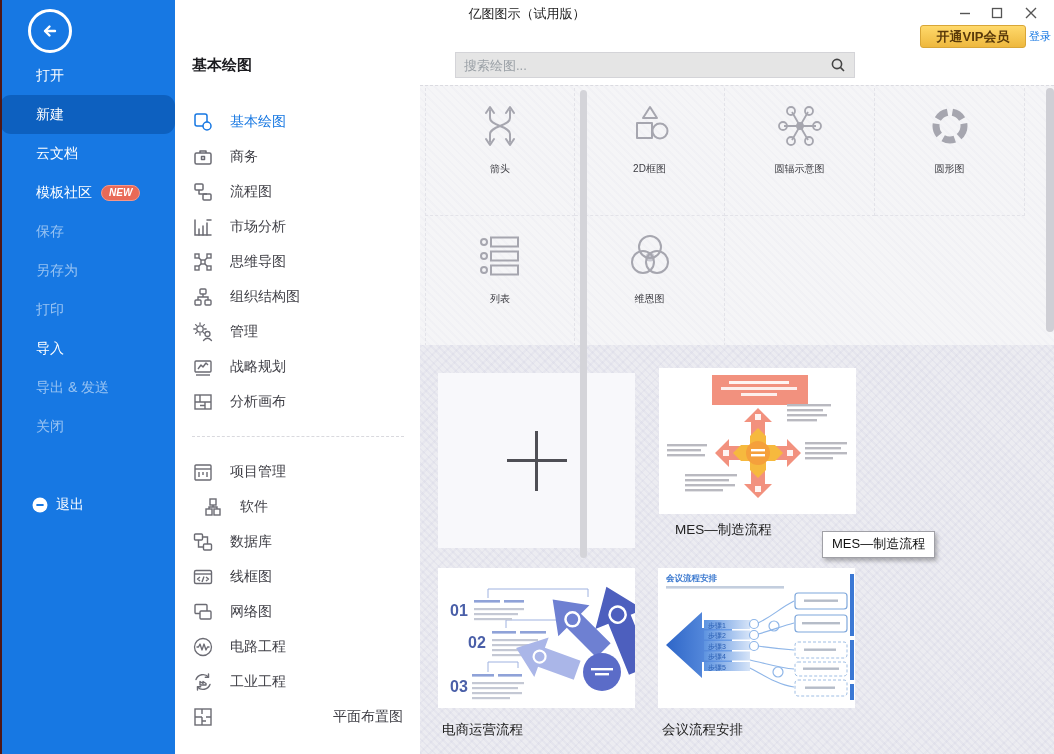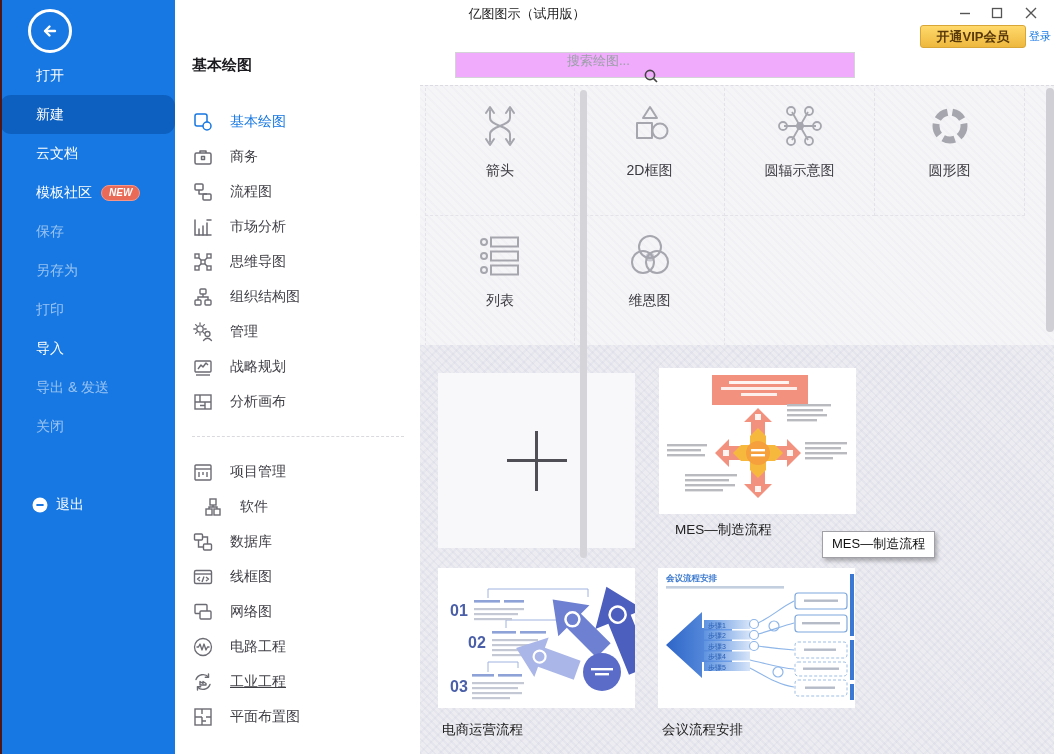--- a/index.html
+++ b/index.html
@@ -20,47 +20,47 @@
     font-weight:bold;font-style:italic;padding:1px 7px 2px;border-radius:9px;border:1px solid #f4978a;}
   .exit-glyph{margin-right:8px;display:inline-flex;}
 
   
   .catcol{position:absolute;left:175px;top:0;width:245px;height:754px;background:#fff;z-index:5;}
   .cat-header{position:absolute;left:17px;top:56px;font-size:15px;font-weight:bold;color:#1b1b1f;}
   .cat-item{position:absolute;left:0;width:228px;height:35px;display:flex;align-items:center;
     padding-left:17px;font-size:14px;color:#3F3F46;cursor:pointer;}
   .cat-item .ci{width:22px;height:22px;margin-right:16px;flex:0 0 22px;}
   .cat-item.selected{color:#1677E2;}
-  .cat-item.hovered .lbl{text-decoration:underline;}
+  .cat-item.hovered .lbl{}
   .cat-divider{position:absolute;left:17px;top:436px;width:212px;border-top:1px dashed #D9D9DE;}
   .cat-scroll{position:absolute;left:405px;top:90px;width:7px;height:468px;background:#D4D4D9;border-radius:4px;cursor:pointer;}
 
   
   .app-title{position:absolute;top:5px;left:175px;width:704px;text-align:center;font-size:13px;color:#1b1b1b;}
   .win-btn{position:absolute;top:2px;width:26px;height:22px;display:flex;align-items:center;justify-content:center;cursor:pointer;}
   .vip-btn{position:absolute;left:920px;top:25px;width:106px;height:23px;border-radius:3px;cursor:pointer;
     background:linear-gradient(#FFD96B,#EEB83E);border:1px solid #D8A637;color:#5A3A0A;font-weight:bold;
     font-size:13px;display:flex;align-items:center;justify-content:center;}
   .login-link{position:absolute;left:1029px;top:29px;color:#1677E2;font-size:11px;cursor:pointer;}
   .search-box{position:absolute;left:455px;top:52px;width:400px;height:26px;border:1px solid #D4D4D8;
-    background:#f0abfc;display:flex;align-items:center;flex-direction:column;}
+    background:#e5e5e5;display:flex;align-items:center;}
   .search-box input{flex:1;border:none;outline:none;font-size:13px;color:#333;padding:0 8px;
     font-family:"Liberation Sans","DejaVu Sans",sans-serif;background:transparent;}
   .search-box input::placeholder{color:#9AA0A6;}
   .search-ic{margin-right:8px;display:flex;}
 
   
   .shapes-area{position:absolute;left:420px;top:85px;width:634px;height:260px;background:#F5F5F7;
     border-top:1px dashed #DBDBE1;z-index:1;
     background-image:repeating-linear-gradient(45deg,rgba(160,160,200,0.04) 0 2px,transparent 2px 6px);}
   .shape-cell{position:absolute;width:150px;height:128px;display:flex;flex-direction:column;
     align-items:center;border-right:1px dashed #E3E3E9;cursor:pointer;}
   .shape-cell.r1{border-bottom:1px dashed #E3E3E9;}
   .shape-cell .sic{margin-top:14px;}
-  .shape-cell .slb{margin-top:12px;font-size:14px;color:#3A3A40;}
+  .shape-cell .slb{margin-top:12px;font-size:10px;color:#3A3A40;}
 
   .tpl-area{position:absolute;left:420px;top:345px;width:634px;height:409px;background:#ECECF1;z-index:1;
     background-image:repeating-linear-gradient(45deg,rgba(140,140,190,0.07) 0 2px,transparent 2px 5px),
       repeating-linear-gradient(-45deg,rgba(140,140,190,0.06) 0 2px,transparent 2px 7px);}
   .tile{position:absolute;background:#fff;cursor:pointer;}
   .tile-blank{left:18px;top:28px;width:197px;height:175px;background:#F8F8FB;}
   .plus-h{position:absolute;left:69px;top:86px;width:60px;height:3px;background:#4F4F55;}
   .plus-v{position:absolute;left:97px;top:58px;width:3px;height:60px;background:#4F4F55;}
   .tile-mes{left:239px;top:23px;width:197px;height:146px;}
   .tile-ecom{left:18px;top:223px;width:197px;height:140px;}
@@ -288,21 +288,21 @@
     <div class="cat-item hovered" style="top:664px;">
       <svg class="ci" viewBox="0 0 22 22" fill="none" stroke="#6B6B73" stroke-width="1.4" stroke-linecap="round" stroke-linejoin="round">
         <path d="M4,8.5 a7.5,7.5 0 0 1 12.5,-2.5"></path>
           <path d="M16.5,3 v3.2 h-3.2"></path>
         <path d="M18,13.5 a7.5,7.5 0 0 1 -12.5,2.5"></path>
           <path d="M5.5,19 v-3.2 h3.2"></path>
         <path d="M8,14 v-3.5 l3,2 v-2 l3,2 v1.5 z"></path>
         </svg>
       <span class="lbl">工业工程</span>
     </div>
-    <div class="cat-item" style="top:699px;">
+    <div class="cat-item" style="top:699px;justify-content:space-between;">
       <svg class="ci" viewBox="0 0 22 22" fill="none" stroke="#6B6B73" stroke-width="1.4">
         <rect x="3" y="3" width="16" height="16"></rect>
           <path d="M3,11 h7 M10,3 v5 M10,11 v8 M14,11 h5 M10,15 h4"></path>
         </svg>
       <span class="lbl">平面布置图</span>
     </div>
 
     <div class="cat-scroll"></div>
   </div>
 

